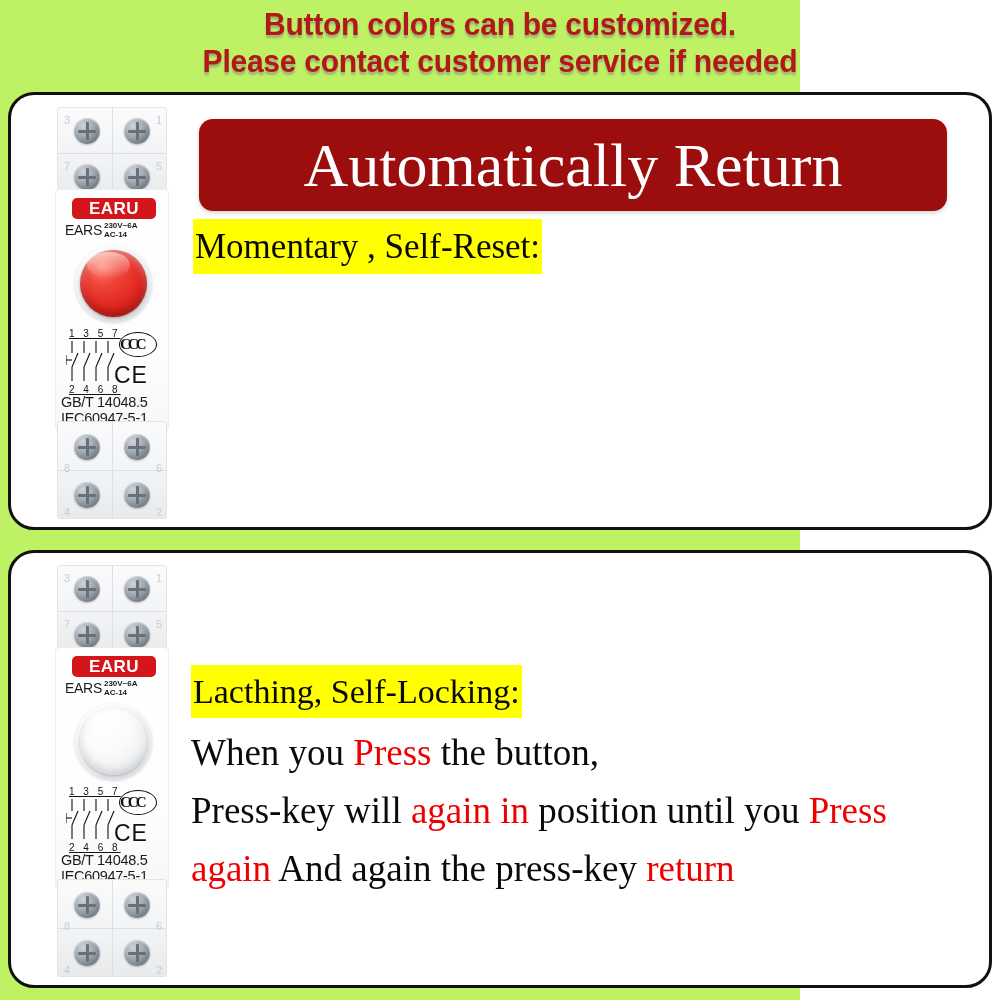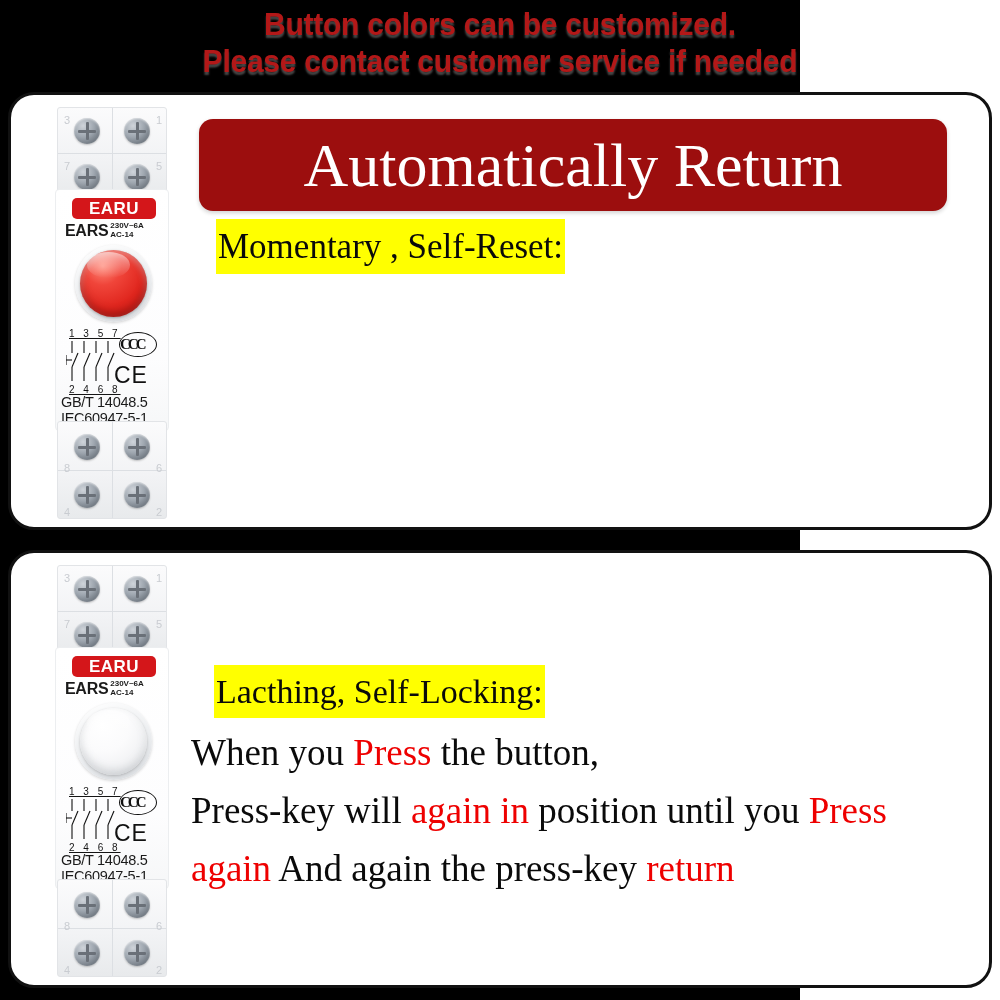--- a/index.html
+++ b/index.html
@@ -9,21 +9,21 @@
     height: 1000px;
     background: #ffffff;
     font-family: "Liberation Serif", "DejaVu Serif", serif;
     overflow: hidden;
   }
 
   #page {
     position: relative;
     width: 800px;
     height: 1000px;
-    background: #000000;
+    background: #bef264;
   }
 
   
   .header {
     position: absolute;
     top: 6px;
     left: 0;
     width: 1000px;
     text-align: center;
     font-family: "Liberation Sans", "DejaVu Sans", sans-serif;
@@ -144,22 +144,22 @@
 
   .ears-row {
     position: absolute;
     left: 9px; top: 31px;
     width: 100px;
     display: flex;
     align-items: flex-start;
     font-family: "Liberation Sans", "DejaVu Sans", sans-serif;
   }
   .ears-row .ears {
-    font-size: 16px;
-    font-weight: bold;
+    font-size: 14px;
+    font-weight: normal;
     color: #1a1a1a;
     line-height: 19px;
     letter-spacing: -0.3px;
   }
   .ears-row .rating {
     margin-left: 2px;
     margin-top: 0px;
     font-size: 8px;
     font-weight: bold;
     color: #1a1a1a;
@@ -300,21 +300,21 @@
     line-height: 88px;
   }
 
   
   .body-text {
     position: absolute;
     font-family: "Liberation Serif", "DejaVu Serif", serif;
     color: #0a0a0a;
     white-space: nowrap;
   }
-  .hl { background: #ffff00; padding: 8px 2px; margin-left: 23px; }
+  .hl { background: #ffff00; padding: 8px 2px; }
   .red { color: #ee0000; }
 
   #p1-l1 { left: 182px; top: 132px; font-size: 35px; }
   #p1-l2 { left: 182px; top: 190px; font-size: 37px; }
   #p1-l3 { left: 182px; top: 248px; font-size: 37px; }
 
   #p2-l1 { left: 180px; top: 120px; font-size: 34px; }
   #p2-l2 { left: 180px; top: 178px; font-size: 37px; }
   #p2-l3 { left: 180px; top: 236px; font-size: 37px; }
   #p2-l4 { left: 180px; top: 294px; font-size: 37px; }

